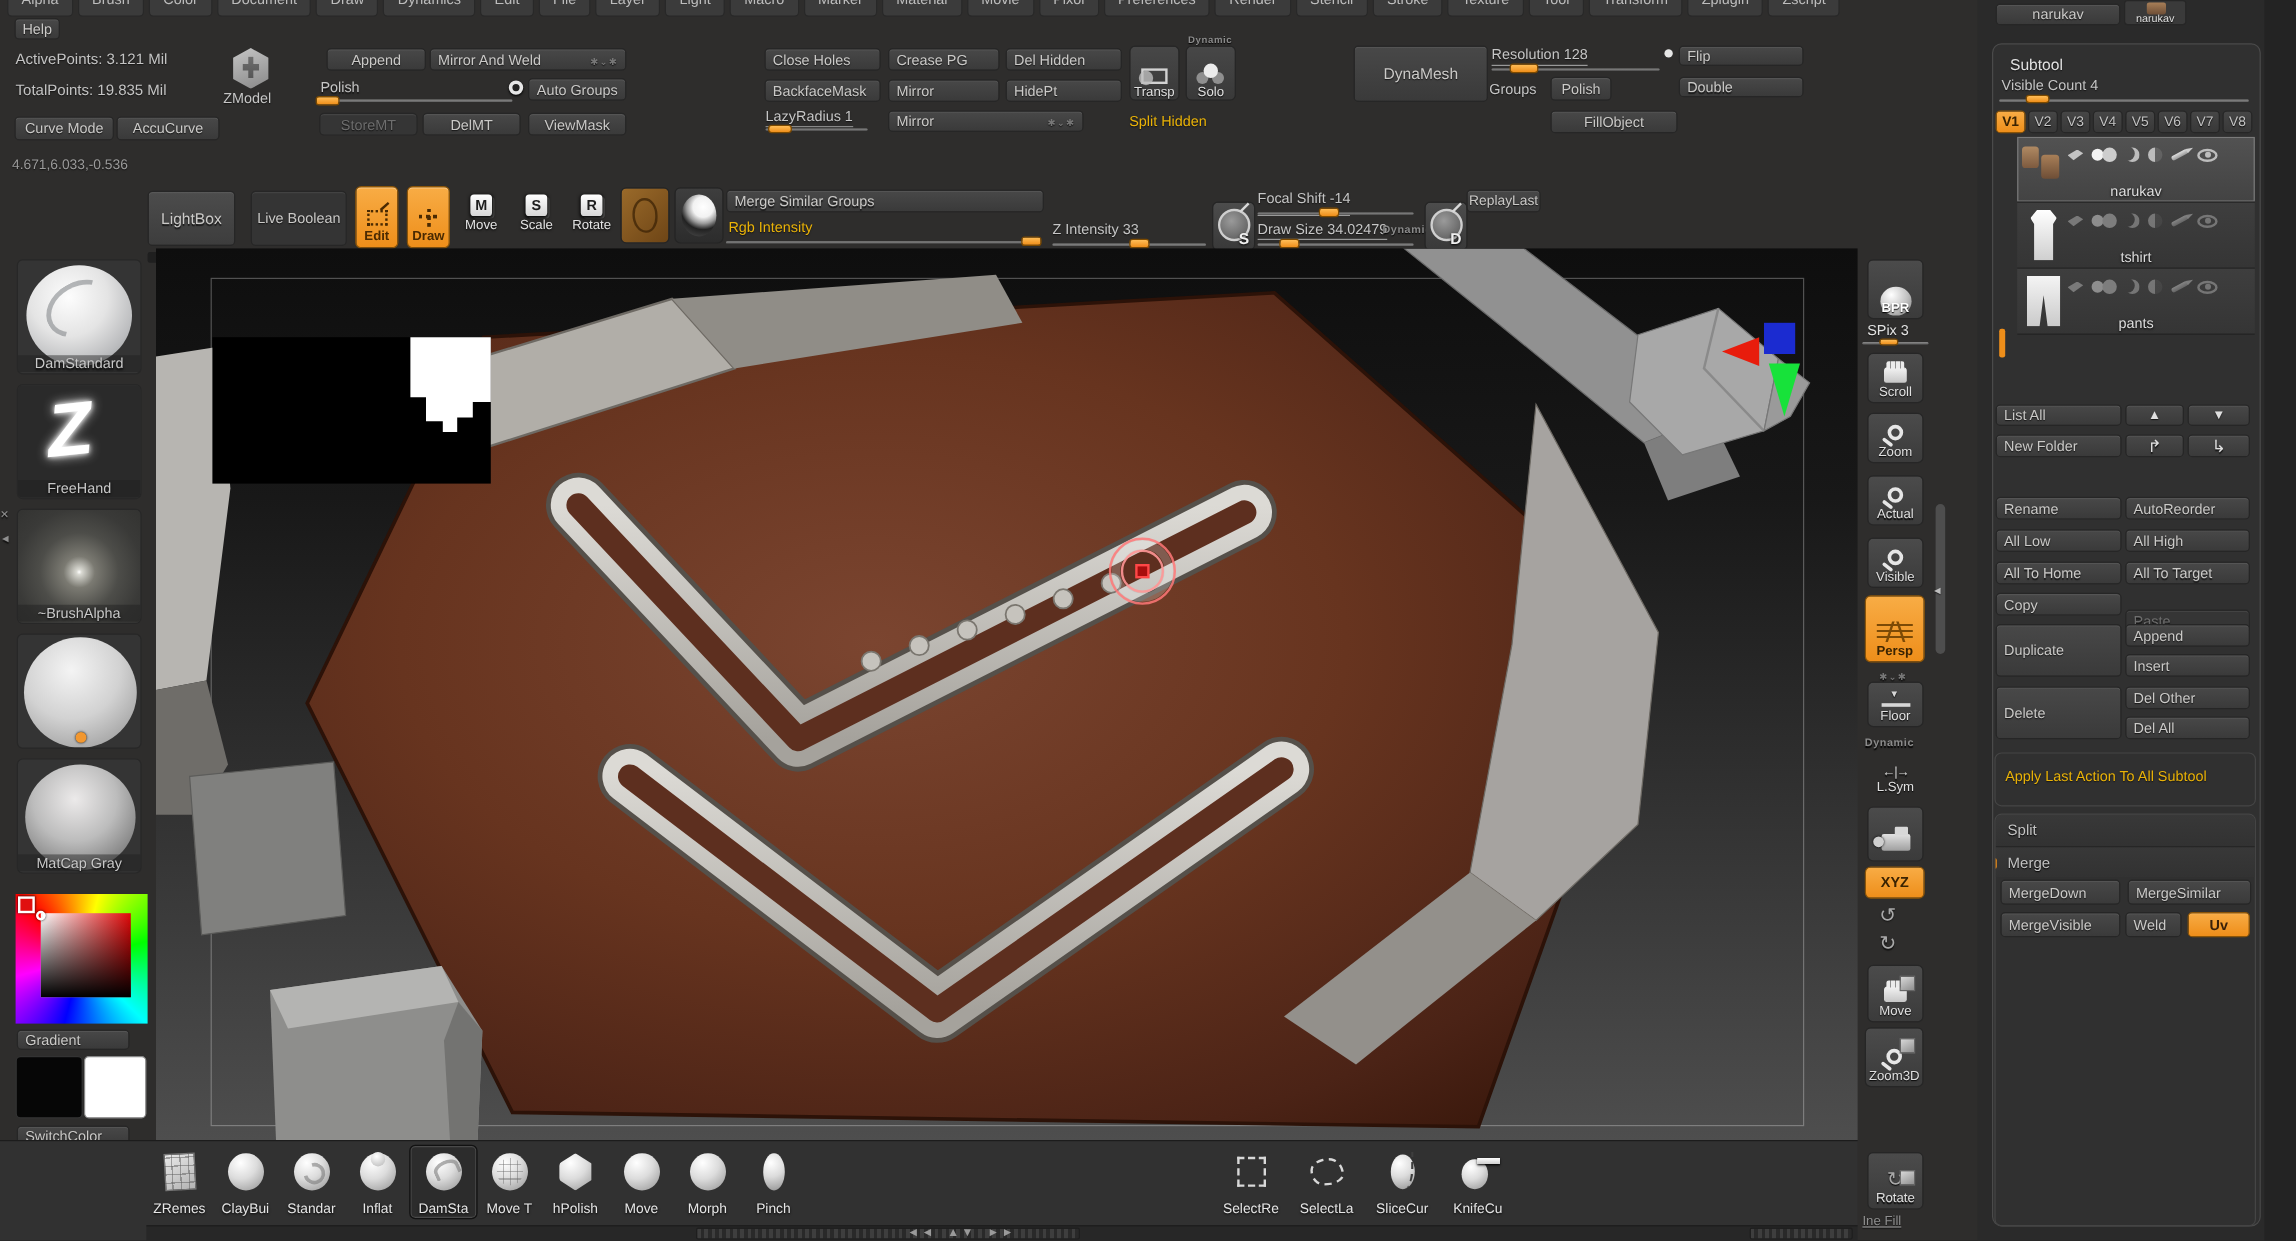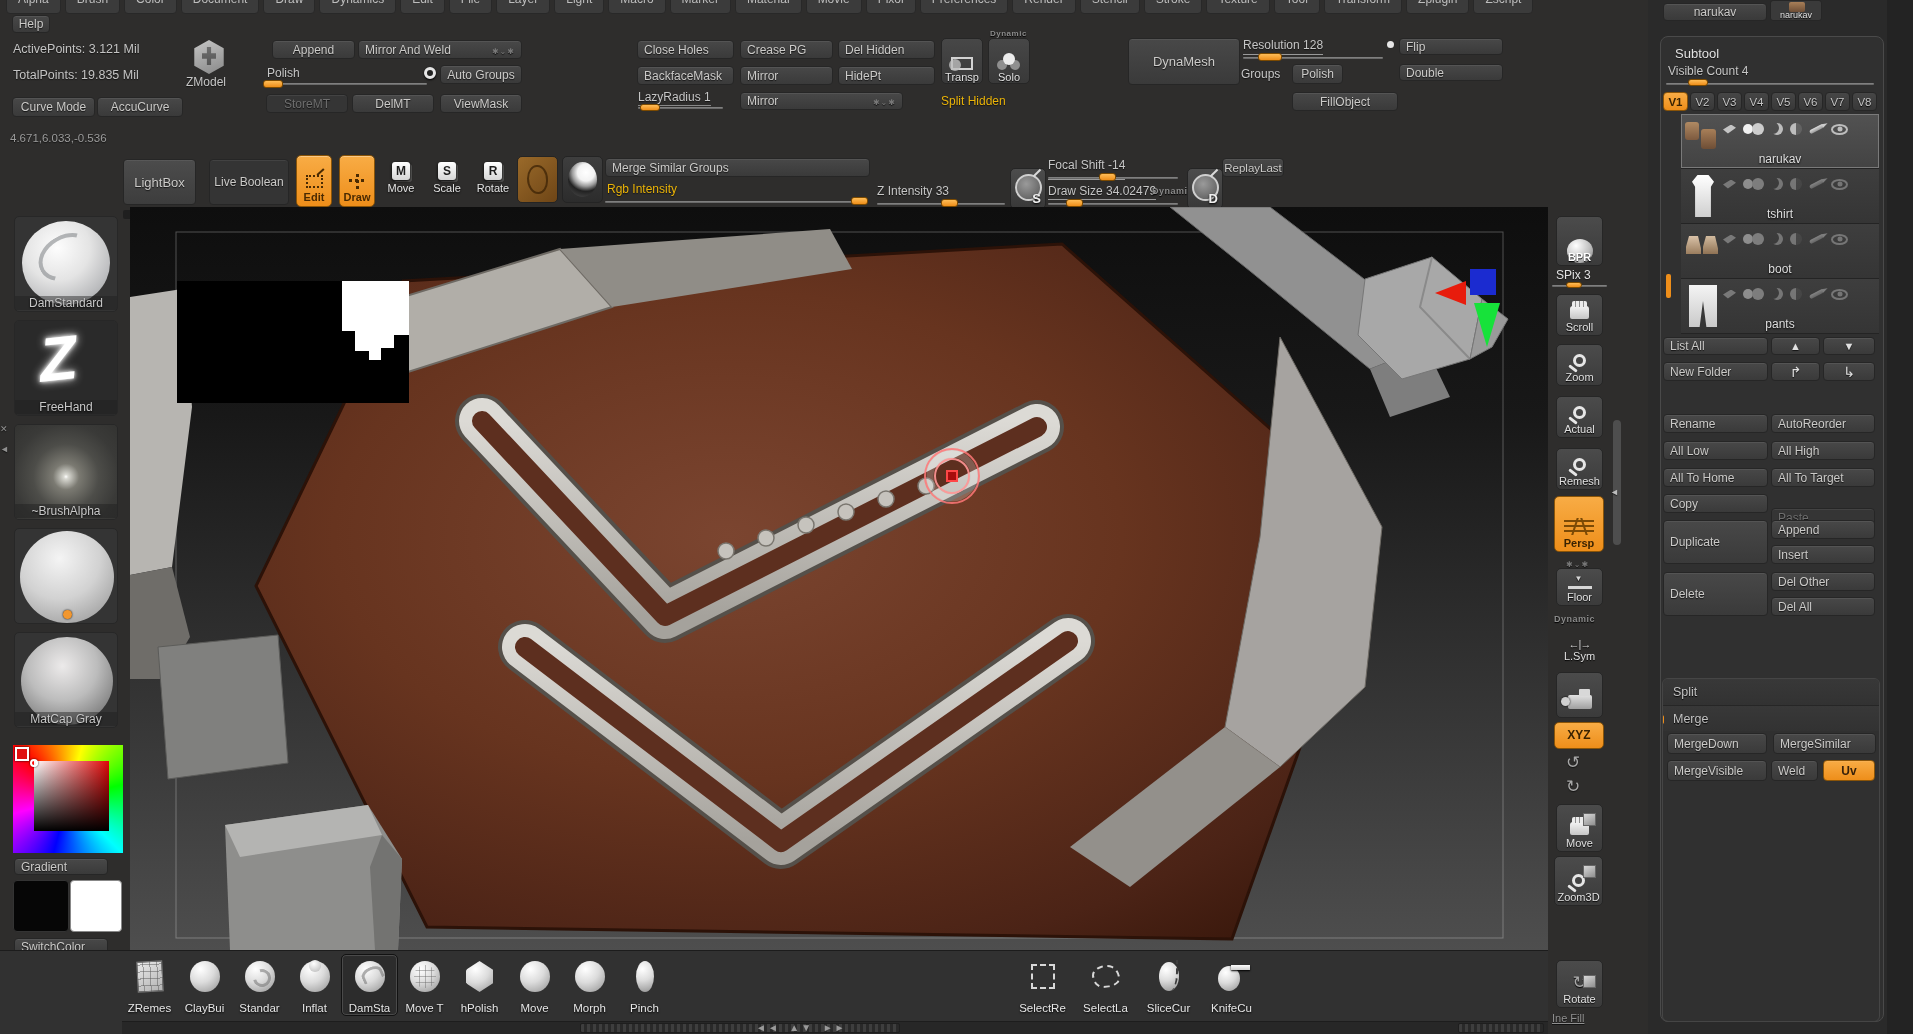--- a/index.html
+++ b/index.html
@@ -457,21 +457,21 @@
   <div class="rs-btn" style="left:1556px;top:344px;width:47px;height:42px">
     <span class="ic-mag"></span>
     <span>Zoom</span>
   </div>
   <div class="rs-btn" style="left:1556px;top:396px;width:47px;height:42px">
     <span class="ic-mag"></span>
     <span>Actual</span>
   </div>
   <div class="rs-btn" style="left:1556px;top:448px;width:47px;height:42px">
     <span class="ic-mag"></span>
-    <span>Remesh</span>
+    <span>Visible</span>
   </div>
   <div class="rs-btn orange" style="left:1554px;top:496px;width:50px;height:56px">
     <span class="ic-grid-persp"></span>
     <span>Persp</span>
   </div>
   <div class="txt g-misc" style="left:1566px;top:556px"></div>
   <div class="rs-btn" style="left:1556px;top:568px;width:47px;height:38px">
     <span class="ic-floor"></span>
     <span>Floor</span>
   </div>
@@ -554,32 +554,20 @@
           <span class="ic-flick"></span>
           <span class="ic-pair"></span>
           <span class="ic-crescent"></span>
           <span class="ic-half"></span>
           <span class="ic-pen"></span>
           <span class="ic-eye"></span>
         </div>
         <div class="nm">tshirt</div>
       </div>
 
-      <div class="strow">
-        <div class="thumb t-boot"></div>
-        <div class="icons">
-          <span class="ic-flick"></span>
-          <span class="ic-pair"></span>
-          <span class="ic-crescent"></span>
-          <span class="ic-half"></span>
-          <span class="ic-pen"></span>
-          <span class="ic-eye"></span>
-        </div>
-        <div class="nm">boot</div>
-      </div>
 
       <div class="strow">
         <div class="thumb t-pants"></div>
         <div class="icons">
           <span class="ic-flick"></span>
           <span class="ic-pair"></span>
           <span class="ic-crescent"></span>
           <span class="ic-half"></span>
           <span class="ic-pen"></span>
           <span class="ic-eye"></span>
@@ -604,20 +592,23 @@
   <div class="btn left" style="left:1771px;top:468px;width:104px;height:19px">All To Target</div>
   <div class="btn left" style="left:1663px;top:494px;width:105px;height:19px">Copy</div>
   <div class="btn left dim" style="left:1771px;top:508px;width:104px;height:19px">Paste</div>
   <div class="btn left" style="left:1663px;top:520px;width:105px;height:44px">Duplicate</div>
   <div class="btn left" style="left:1771px;top:520px;width:104px;height:19px">Append</div>
   <div class="btn left" style="left:1771px;top:545px;width:104px;height:19px">Insert</div>
   <div class="btn left" style="left:1663px;top:572px;width:105px;height:44px">Delete</div>
   <div class="btn left" style="left:1771px;top:572px;width:104px;height:19px">Del Other</div>
   <div class="btn left" style="left:1771px;top:597px;width:104px;height:19px">Del All</div>
 
+  <div class="abs" style="left:1662px;top:627px;width:218px;height:45px;border:1px solid #454545;border-radius:6px">
+    <div class="txt dimtxt" style="left:8px;top:12px;font-size:12px">Apply Last Action To All Subtool</div>
+  </div>
 
   <div class="abs" style="left:1662px;top:678px;width:218px;height:344px;border:1px solid #454545;border-radius:6px;overflow:hidden">
     <div class="panel-row" style="border-top:none">
         <span>Split</span>
       </div>
     <div class="panel-row">
       <span class="abs" style="left:-5px;top:9px;width:6px;height:9px;background:#ee8e1a;border-radius:2px"></span>
       <span>Merge</span>
     </div>
     <div class="abs" style="left:0;top:52px;width:218px;height:62px">

